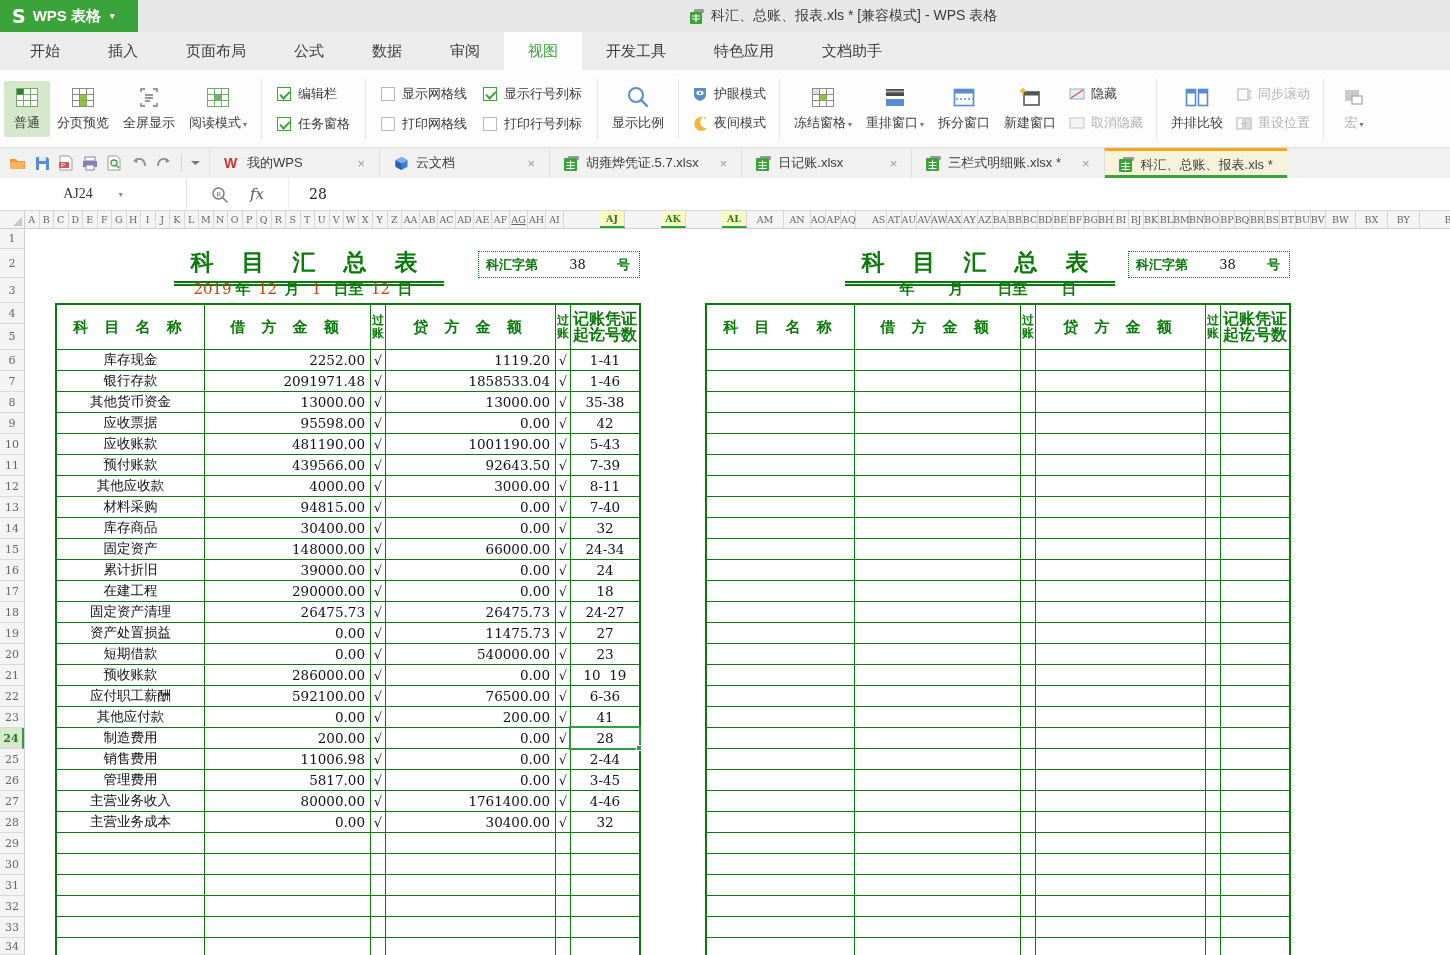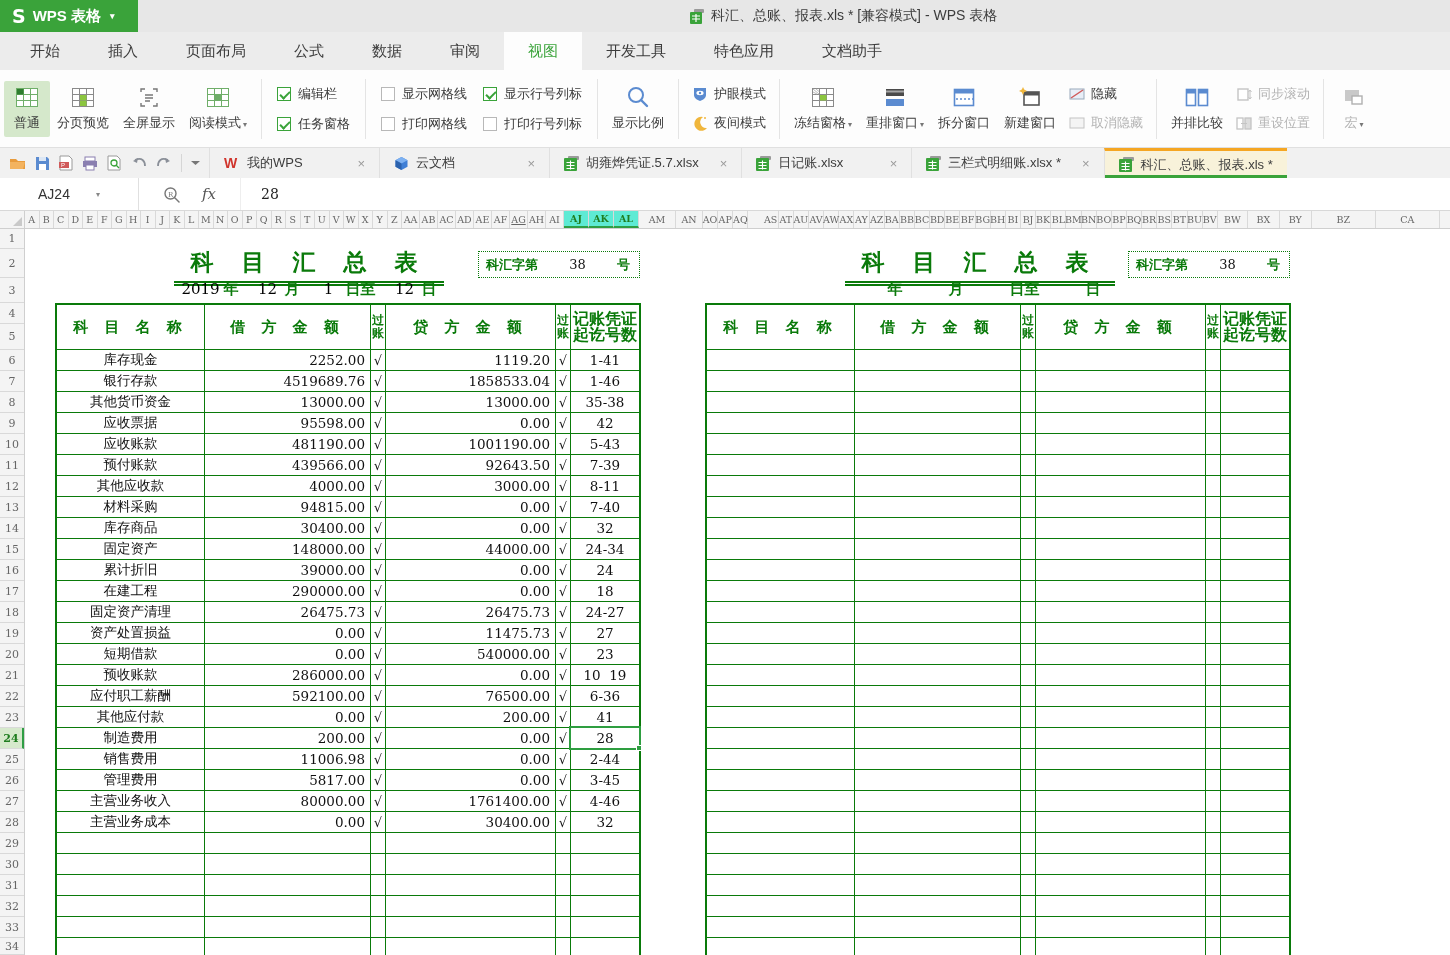--- a/index.html
+++ b/index.html
@@ -47,56 +47,56 @@
   .qa-div { width:1px; height:18px; background:#d6d6d6; }
   .tabs { display:flex; align-items:stretch; flex:1; }
   .dtab { display:flex; align-items:center; gap:7px; padding:0 14px; font-size:13px; color:#3c3c3c;
     border-left:1px solid #e0e0e0; position:relative; min-width:170px; }
   .dtab .close { color:#9a9a9a; font-size:13px; margin-left:auto; padding-left:14px; }
   .dtab.active { background:#f8f2da; border-top:3px solid #f5a623; }
   .dtab.active:after { content:""; position:absolute; left:0; right:0; bottom:0; height:3px; background:#3aa33a; }
   
   .formulabar { position:absolute; left:0; top:178px; width:100%; height:33px; background:#fff;
     border-bottom:1px solid #d8d8d8; display:flex; align-items:stretch; }
-  .namebox { width:139px; display:flex; align-items:center; justify-content:center; gap:26px;
-    font-size:14px; color:#333; border-right:1px solid #e0e0e0; font-family:Liberation Sans, sans-serif; }
+  .namebox { width:187px; display:flex; align-items:center; justify-content:center; gap:26px;
+    font-size:14px; color:#333; border-right:1px solid #e0e0e0; font-family:Liberation Serif, serif; }
   .nb-caret { font-size:8px; color:#888; }
   .fb-icons { display:flex; align-items:center; gap:22px; padding:0 24px; border-right:1px solid #eee; }
   .fx { font-family:"DejaVu Serif", serif; font-style:italic; font-size:15px; color:#555; }
   .fb-content { flex:1; display:flex; align-items:center; padding-left:20px; font-size:14px; color:#222;
     font-family:"DejaVu Serif", serif; }
   
   .sheet { position:absolute; left:0; top:211px; width:100%; height:744px; background:#fff; }
   .corner { position:absolute; left:0; top:0; width:25px; height:18px; background:#f4f4f4;
     border-right:1px solid #cfcfcf; border-bottom:1px solid #cfcfcf; }
   .corner-tri { position:absolute; right:2px; bottom:2px; width:0; height:0;
     border-left:9px solid transparent; border-bottom:9px solid #c9c9c9; }
   .colheads { position:absolute; left:25px; top:0; right:0; height:18px; background:#f4f4f4;
     border-bottom:1px solid #cfcfcf; display:flex; overflow:hidden; }
   .ch { flex:none; font-size:9.5px; color:#666; display:flex; align-items:center; justify-content:center;
     border-right:1px solid #d9d9d9; height:100%; font-family:"DejaVu Serif", serif; }
-  .ch.sel { background:#5eead4; color:#1f7d1f; font-weight:bold; border-bottom:2px solid #2f9e44; }
+  .ch.sel { background:#fef9c3; color:#1f7d1f; font-weight:bold; border-bottom:2px solid #2f9e44;margin-left:36px; }
   .rowheads { position:absolute; left:0; top:18px; width:25px; bottom:0; background:#f4f4f4;
     border-right:1px solid #cfcfcf; overflow:hidden; }
   .rh { font-size:11px; color:#666; display:flex; align-items:center; justify-content:center;
     border-bottom:1px solid #d9d9d9; font-family:"DejaVu Serif", serif; }
   .rh.sel { background:#d6e9cc; color:#1f7d1f; font-weight:bold; border-right:2px solid #2f9e44; }
   .canvas { position:absolute; left:25px; top:18px; right:0; bottom:0; background:#fff; overflow:hidden; }
   
   :root { --tg:#0a7a0a; }
   .stitle { position:absolute; text-align:center; width:380px; }
   .stitle span { display:inline-block; color:var(--tg); font-weight:bold; font-size:23px; letter-spacing:10px;
     padding:0 16px 3px; border-bottom:5px double var(--tg); font-family:"DejaVu Serif", serif; }
   .docno { position:absolute; width:162px; height:27px; border:1px dotted var(--tg); display:flex; align-items:center;
     font-size:13px; }
   .docno .pre { color:var(--tg); font-weight:bold; padding-left:7px; }
   .docno .val { flex:1; text-align:center; color:#111; font-family:"DejaVu Serif", serif; }
   .docno .suf { color:var(--tg); font-weight:bold; padding-right:9px; }
   .sdate { position:absolute; width:400px; text-align:center; font-size:15px; font-weight:bold; }
-  .sdate .dnum { color:#000000; font-weight:normal; font-family:"DejaVu Serif", serif; display:inline-block; min-width:26px;margin-left:12px; }
+  .sdate .dnum { color:#c2410c; font-weight:normal; font-family:"DejaVu Serif", serif; display:inline-block; min-width:26px; }
   .sdate .dlab { color:var(--tg); margin:0 4px; }
   .stable { position:absolute; width:586px; border:2px solid var(--tg); background:#fff; }
   .thead { display:grid; grid-template-columns:148px 166px 15px 170px 15px 68px; height:45px; border-bottom:1px solid var(--tg); }
   .thead > div { border-right:1px solid var(--tg); display:flex; align-items:center; justify-content:center;
     color:var(--tg); font-weight:bold; font-size:15px; letter-spacing:6px; text-align:center; }
   .thead > div:last-child { border-right:none; }
   .thead .post { flex-direction:column; font-size:12px; letter-spacing:0; line-height:13px; }
   .thead .vch { flex-direction:column; font-size:16px; letter-spacing:0; line-height:16px; }
   .trow { display:grid; grid-template-columns:148px 166px 15px 170px 15px 68px; height:21px; border-bottom:1px solid var(--tg); }
   .trow > div { border-right:1px solid var(--tg); display:flex; align-items:center; justify-content:center;
@@ -650,21 +650,21 @@
           <div class="trow">
             <div>库存现金</div>
             <div class="amt">2252.00</div>
             <div class="chk">√</div>
             <div class="amt">1119.20</div>
             <div class="chk">√</div>
             <div class="vch">1-41</div>
           </div>
           <div class="trow">
             <div>银行存款</div>
-            <div class="amt">4519689.76</div>
+            <div class="amt">2091971.48</div>
             <div class="chk">√</div>
             <div class="amt">1858533.04</div>
             <div class="chk">√</div>
             <div class="vch">1-46</div>
           </div>
           <div class="trow">
             <div>其他货币资金</div>
             <div class="amt">13000.00</div>
             <div class="chk">√</div>
             <div class="amt">13000.00</div>
@@ -716,21 +716,21 @@
             <div class="amt">30400.00</div>
             <div class="chk">√</div>
             <div class="amt">0.00</div>
             <div class="chk">√</div>
             <div class="vch">32</div>
           </div>
           <div class="trow">
             <div>固定资产</div>
             <div class="amt">148000.00</div>
             <div class="chk">√</div>
-            <div class="amt">44000.00</div>
+            <div class="amt">66000.00</div>
             <div class="chk">√</div>
             <div class="vch">24-34</div>
           </div>
           <div class="trow">
             <div>累计折旧</div>
             <div class="amt">39000.00</div>
             <div class="chk">√</div>
             <div class="amt">0.00</div>
             <div class="chk">√</div>
             <div class="vch">24</div>

